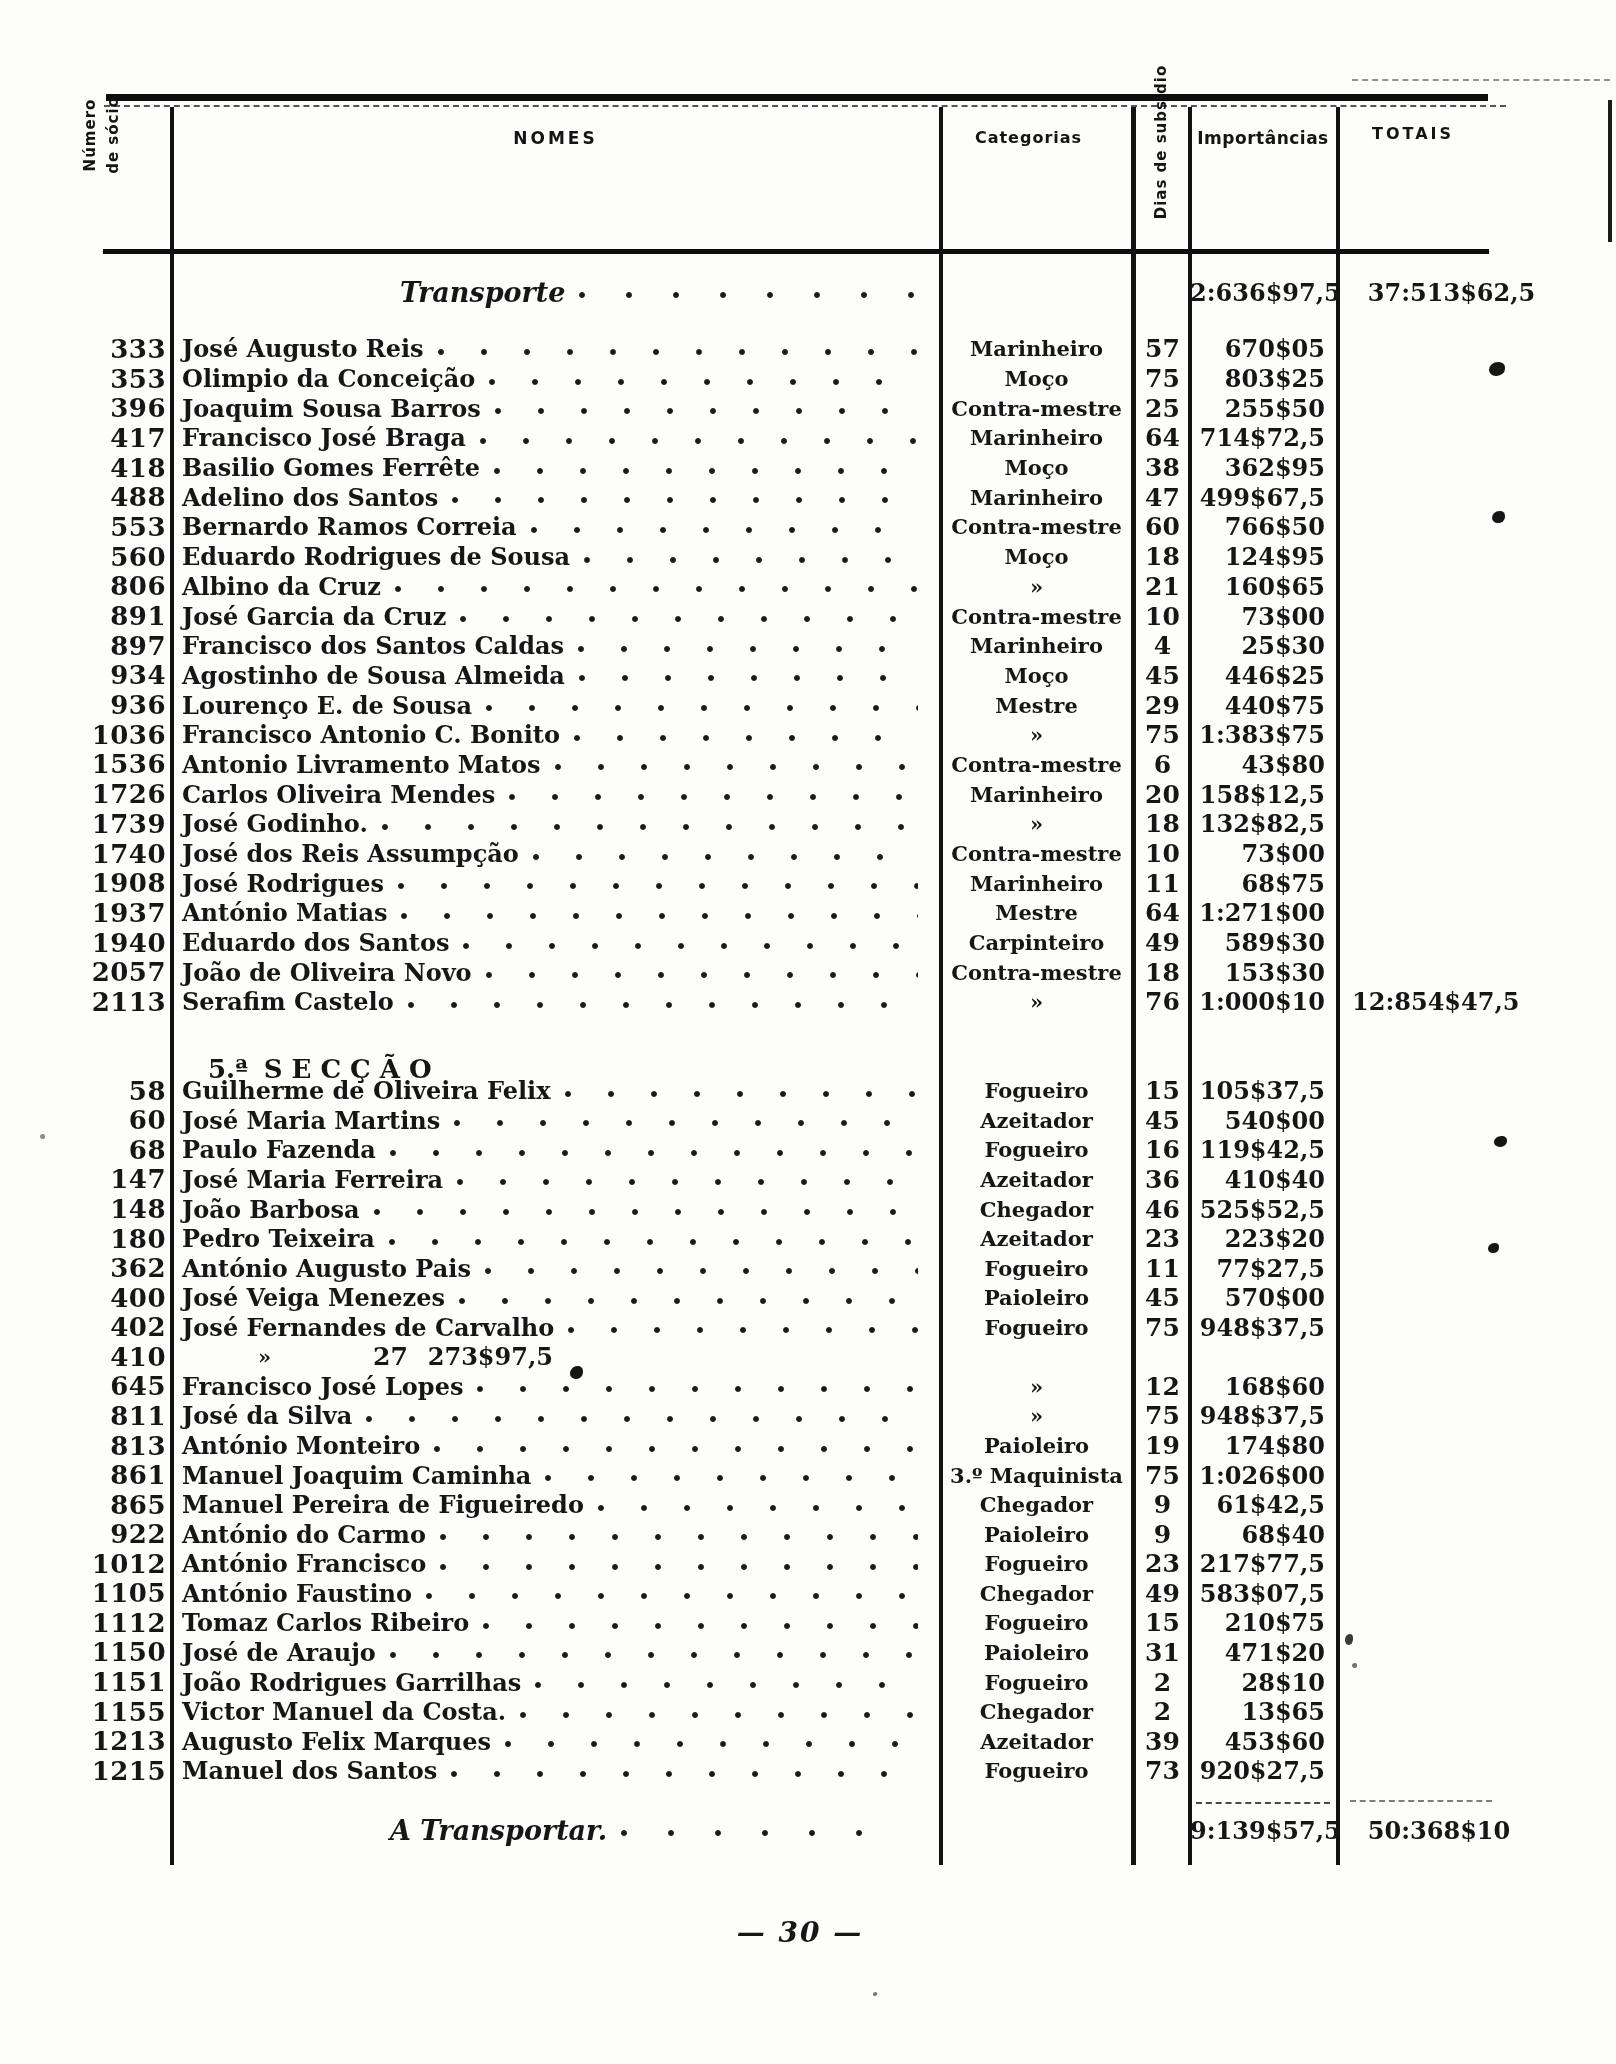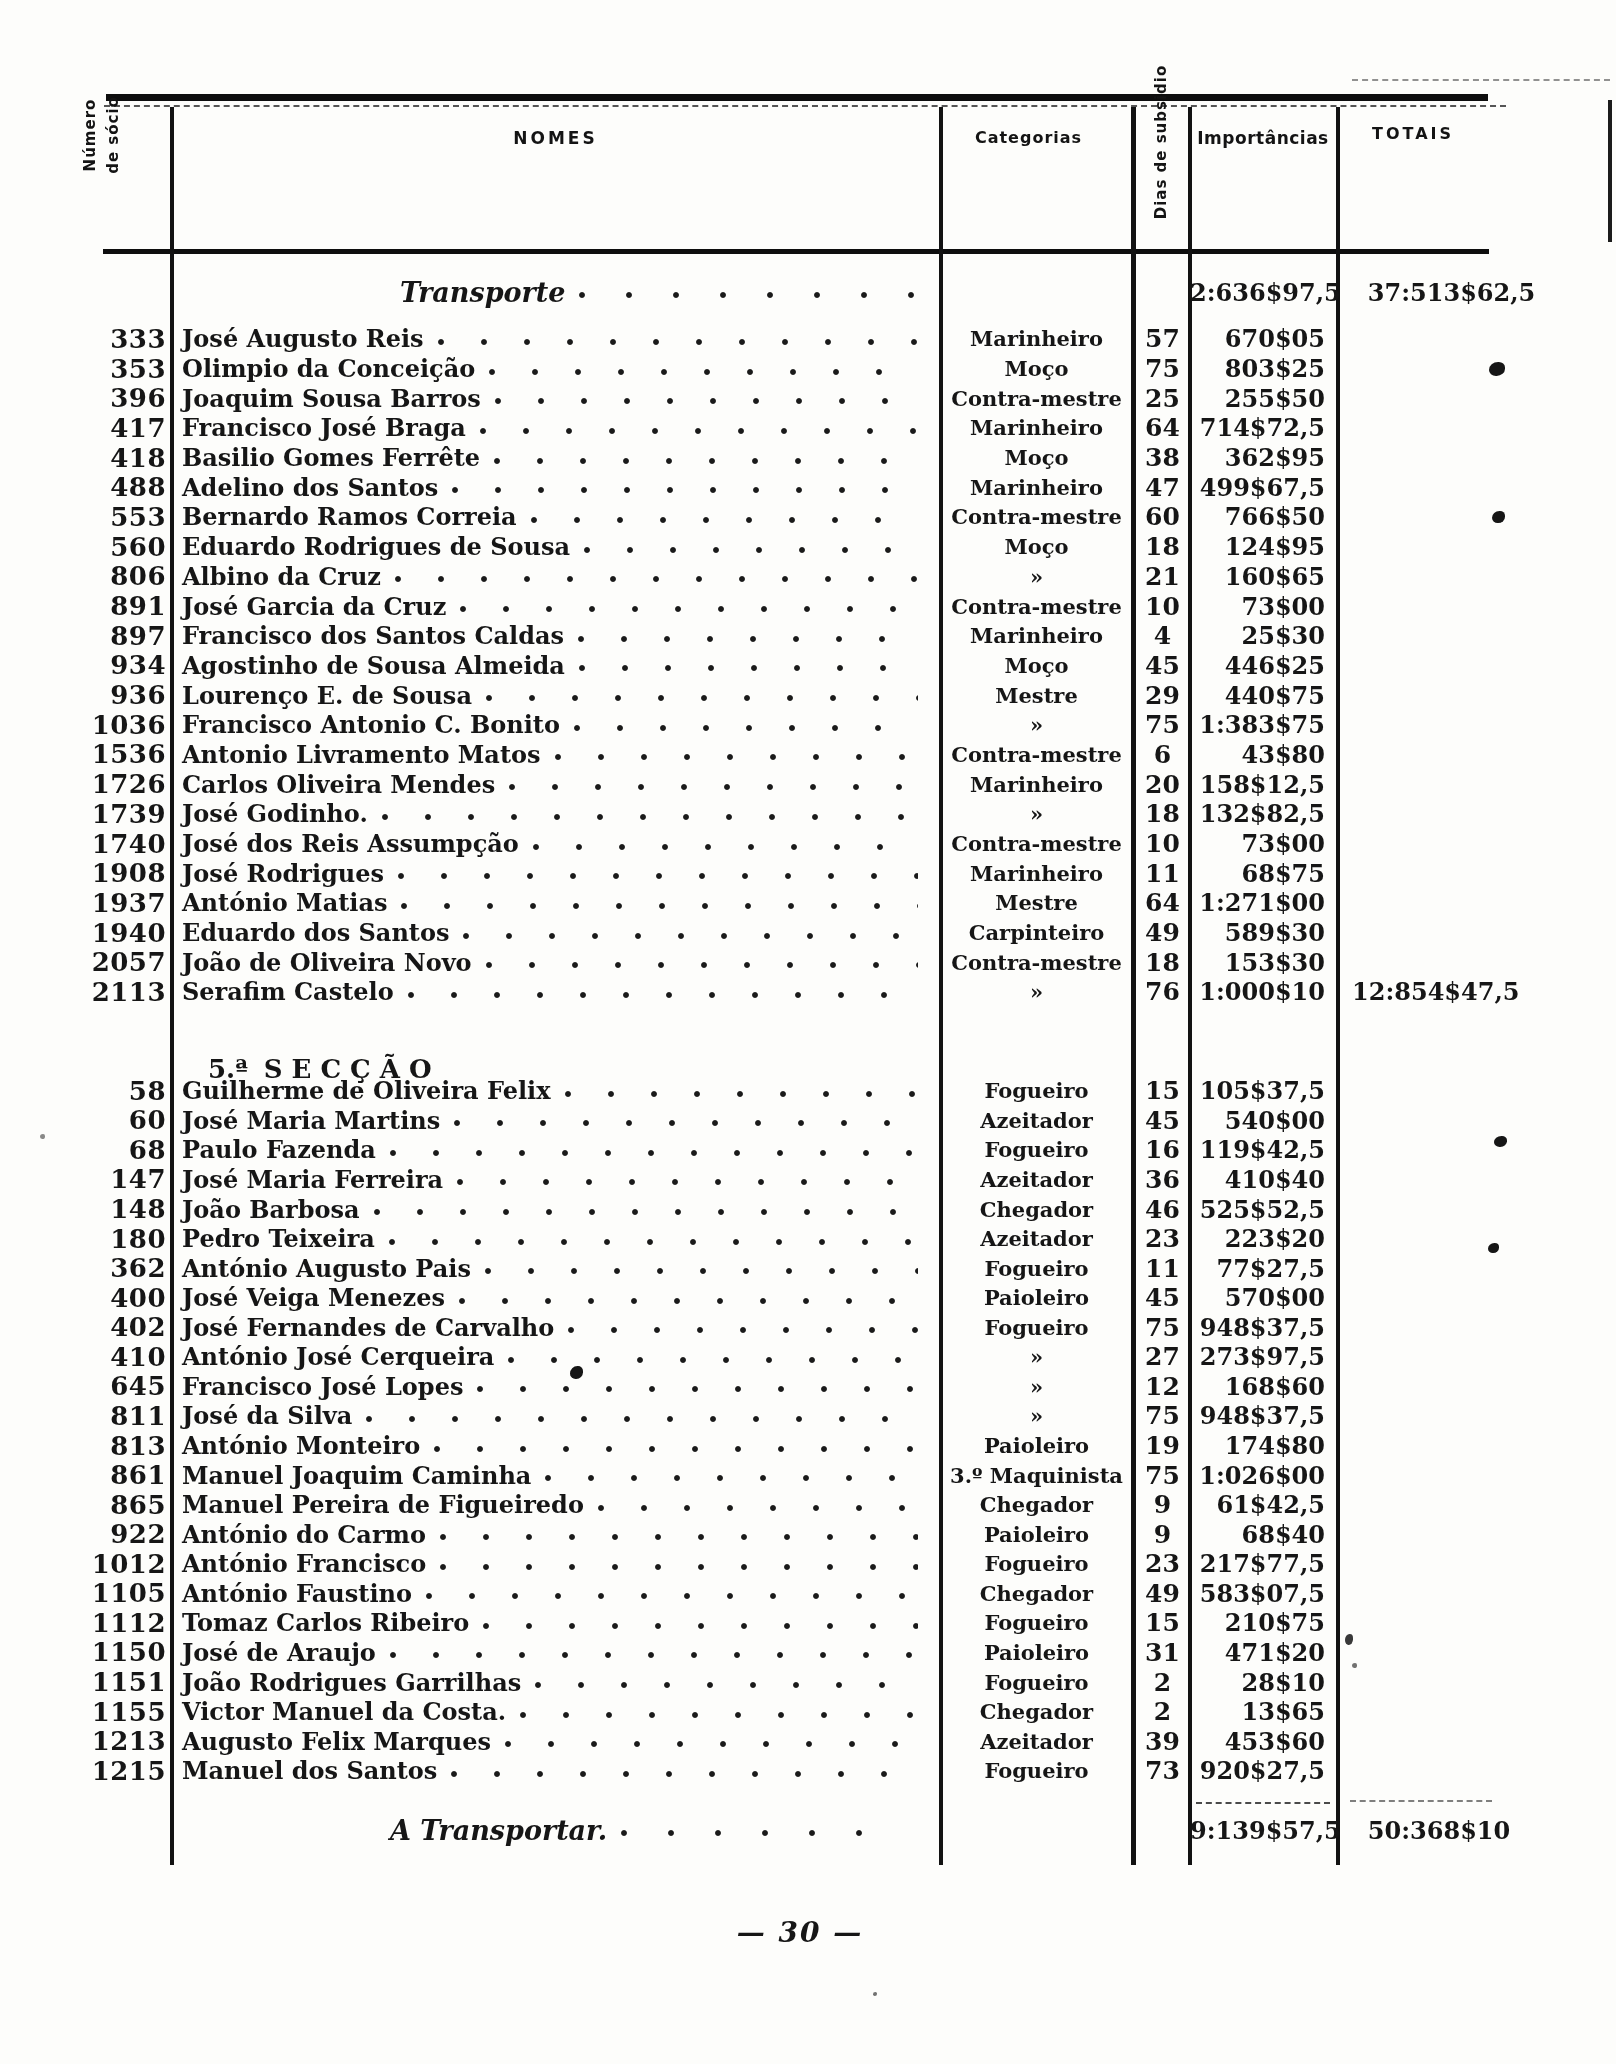--- a/index.html
+++ b/index.html
@@ -31,21 +31,21 @@
   #h-imp{left:1190px;width:146px;top:128px;text-align:center;font-size:17px;letter-spacing:.5px;}
   #h-tot{left:1337px;width:152px;top:124px;text-align:center;font-size:16px;letter-spacing:3px;}
   #h-num{left:102px;top:135px;transform:translate(-50%,-50%) rotate(-90deg);
          width:110px;text-align:center;font-size:15px;line-height:1.55;letter-spacing:1px;white-space:nowrap;}
   #h-num span{display:block;}
   #h-dias{left:1161px;top:142px;transform:translate(-50%,-50%) rotate(-90deg);
           width:180px;text-align:center;font-size:15px;letter-spacing:1px;white-space:nowrap;}
 
   
   .section{position:absolute;left:60px;width:1429px;}
-  #section1-rows{top:324px;}
+  #section1-rows{top:334px;}
   #section2-rows{top:1076px;}
   .row{display:flex;align-items:center;}
   #section1-rows .row{height:29.7px;}
   #section2-rows .row{height:29.57px;}
   .c-num{flex:0 0 106px;text-align:right;font-size:26px;font-weight:bold;letter-spacing:.5px;}
   .c-name{flex:0 0 772px;display:flex;align-items:center;padding-left:16px;box-sizing:border-box;
           font-size:24px;font-weight:bold;}
   .c-name .nm{white-space:nowrap;}
   .leader{flex:1 1 auto;height:22px;margin:10px 20px 0 14px;
           background-image:radial-gradient(circle at 3px 9px,#1a1a1a 2.4px,transparent 3.4px);
@@ -481,24 +481,20 @@
       <span class="nm">José Fernandes de Carvalho</span>
       <span class="leader"></span>
     </div>
     <div class="c-cat">Fogueiro</div>
     <div class="c-dias">75</div>
     <div class="c-imp">948$37,5</div>
     <div class="c-tot"></div>
   </div>
       <div class="row">
     <div class="c-num">410</div>
-    <div class="c-name">
-      <span class="nm">António José Cerqueira</span>
-      <span class="leader"></span>
-    </div>
     <div class="c-cat">»</div>
     <div class="c-dias">27</div>
     <div class="c-imp">273$97,5</div>
     <div class="c-tot"></div>
   </div>
       <div class="row">
     <div class="c-num">645</div>
     <div class="c-name">
       <span class="nm">Francisco José Lopes</span>
       <span class="leader"></span>

